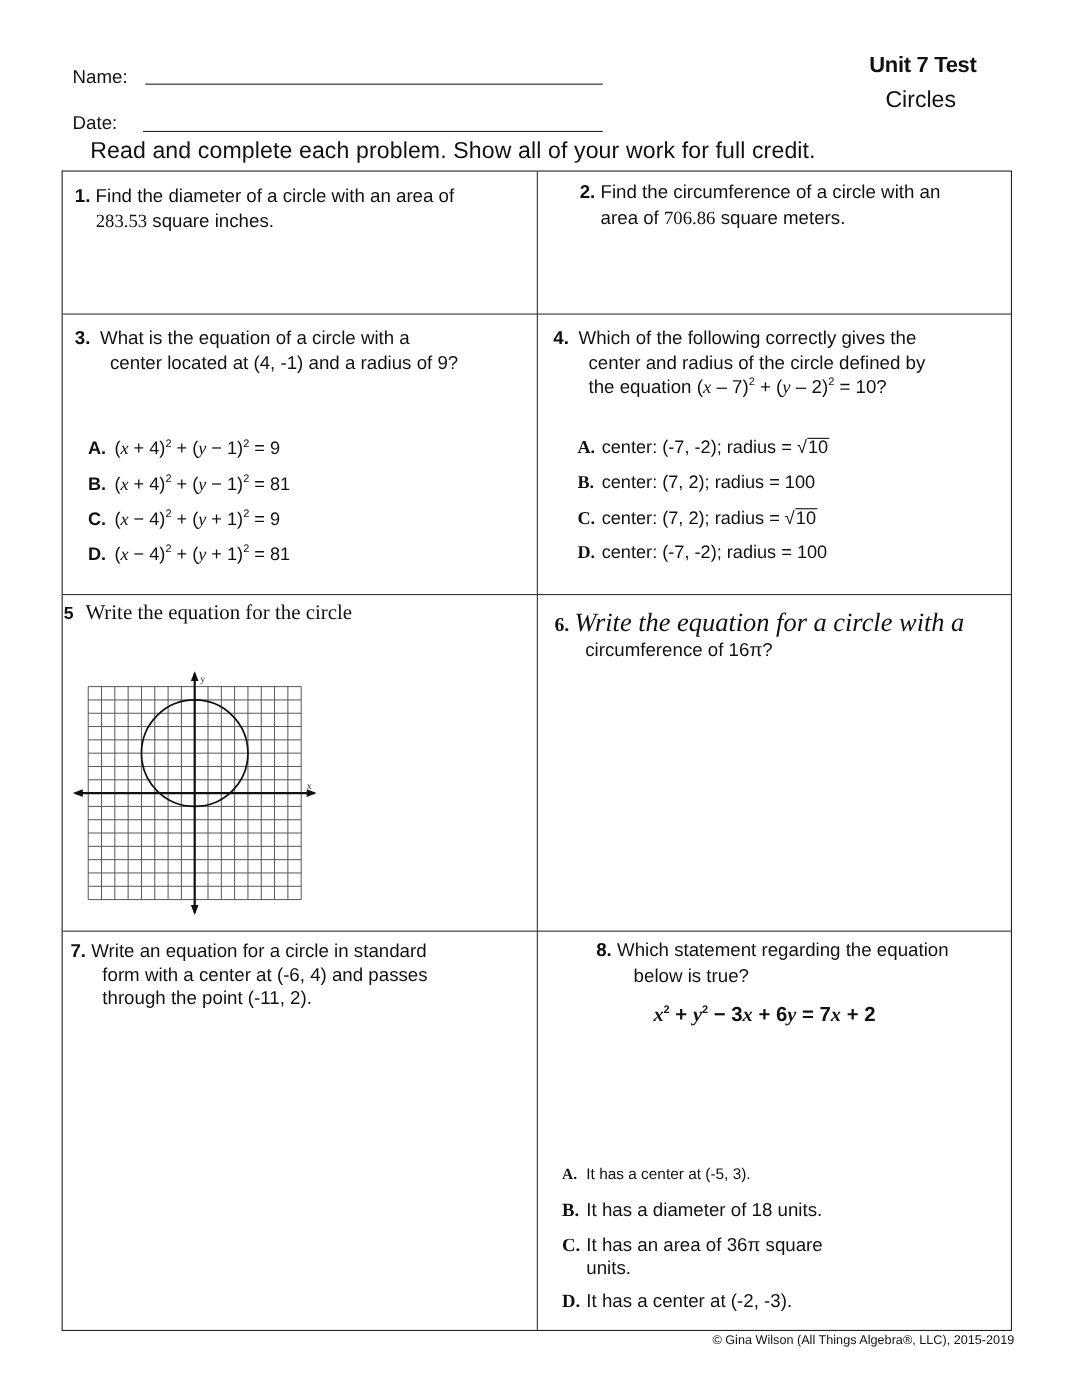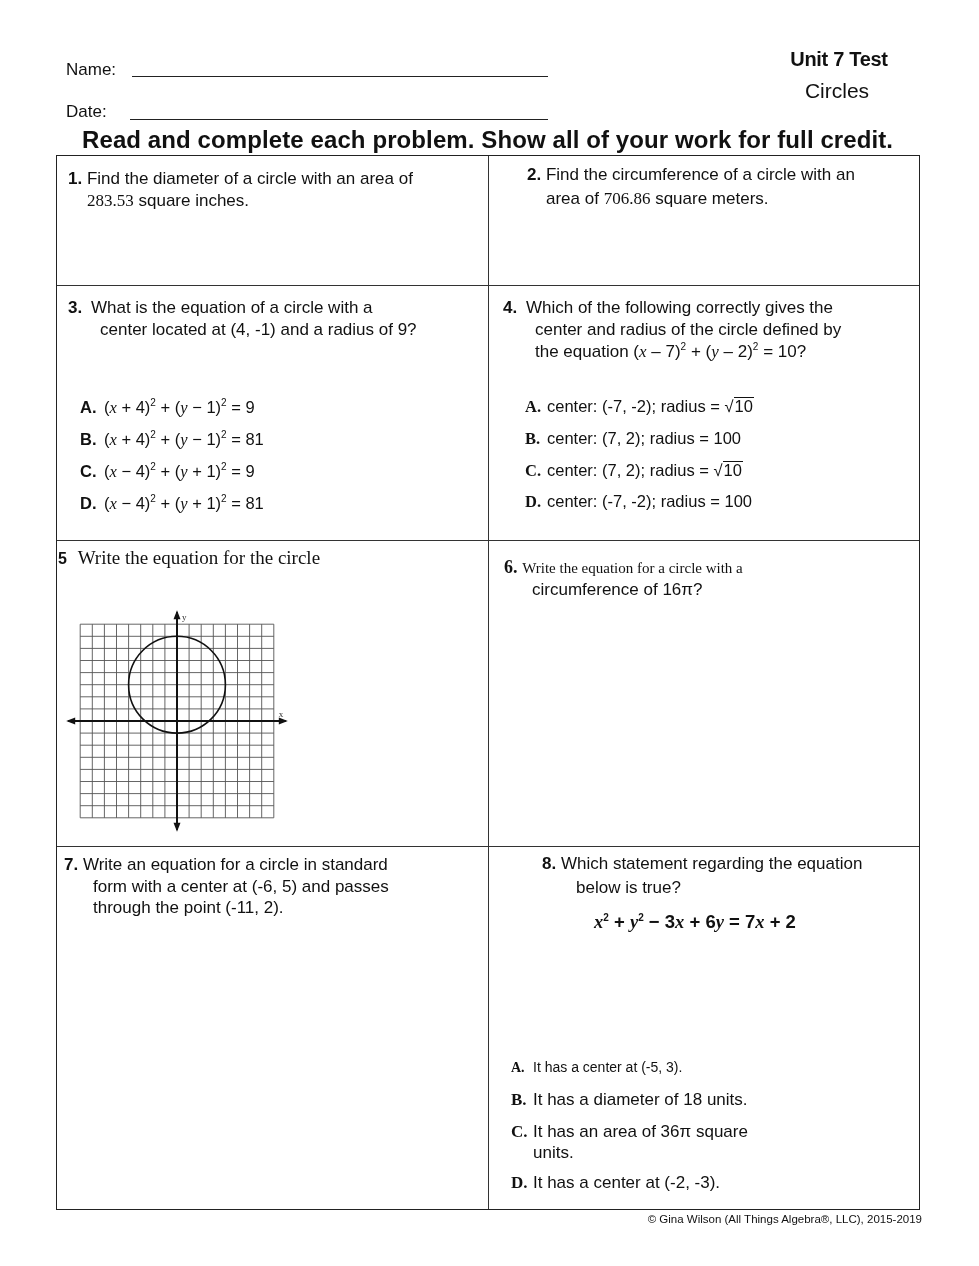--- a/index.html
+++ b/index.html
@@ -2,21 +2,21 @@
 <html><head>
 <meta charset="utf-8">
 <style>
   html, body { margin: 0; padding: 0; background: #ffffff; }
   body { width: 979px; height: 1266px; position: relative; overflow: hidden; color: #111; font-family: "Liberation Sans", sans-serif; }
   .abs { position: absolute; }
   .hdr-label { font-weight: normal; font-size: 17px; }
   .line { position: absolute; border-bottom: 1.3px solid #222; height: 0; }
   .unit-title { font-weight: bold; font-size: 20px; text-align: center; width: 160px; letter-spacing: -0.3px; }
   .unit-sub { font-size: 21px; text-align: center; width: 160px; }
-  .instructions { font-weight: bold; font-size: 24px; white-space: nowrap; letter-spacing: 0.1px; }
+  .instructions { font-weight: normal; font-size: 21px; white-space: nowrap; letter-spacing: 0.1px; }
   .grid-table { position: absolute; left: 56px; top: 155px; width: 864px; height: 1055px; border: 1.5px solid #222; box-sizing: border-box; }
   .hline { position: absolute; left: 0; right: 0; height: 0; border-top: 1.3px solid #333; }
   .vline { position: absolute; top: 0; bottom: 0; width: 0; border-left: 1.3px solid #333; left: 431px; }
   .q { position: absolute; font-size: 17px; line-height: 22px; }
   .qnum { font-weight: bold; }
   .serif { font-family: "Liberation Serif", serif; }
   .opt { position: absolute; font-size: 16.5px; white-space: nowrap; }
   .optlbl { font-weight: bold; display: inline-block; width: 24px; }
   .optlbl.serif { font-family: "Liberation Serif", serif; }
   .math i { font-family: "Liberation Serif", serif; font-style: italic; }
@@ -131,28 +131,28 @@
     <polygon points="6.200000000000003,116 15.200000000000003,112.5 15.200000000000003,119.5" fill="#111"></polygon>
     <polygon points="117,5.200000000000003 113.5,14.200000000000003 120.5,14.200000000000003" fill="#111"></polygon>
     <polygon points="117,226.8 113.5,217.8 120.5,217.8" fill="#111"></polygon>
     <text x="218.8" y="112" font-size="9" font-family="Liberation Serif, serif" fill="#333">x</text>
     <text x="122" y="15.200000000000003" font-size="9" font-family="Liberation Serif, serif" fill="#333">y</text>
     <circle cx="117" cy="79.7" r="48.4" fill="none" stroke="#111" stroke-width="1.6"></circle>
   </svg>
 
 <div class="q" style="left:504px; top:556px; width:410px; line-height:22px;">
   <span class="qnum serif" style="font-size:18px;">6.</span>
-  <span style="font-size:15px;"><span class="serif">Write the equation for a circle with a</span></span><br>
+  <span style="font-size:24px;font-style:italic;"><span class="serif">Write the equation for a circle with a</span></span><br>
   <div style="padding-left:28px;">circumference of 16π?</div>
 </div>
 
 <div class="q" style="left:64px; top:854px; width:415px; line-height:21.5px;">
   <span class="qnum">7.</span>
   <span>Write an equation for a circle in standard</span><br>
-  <span style="padding-left:29px;">form with a center at (-6, 5) and passes</span><br>
+  <span style="padding-left:29px;">form with a center at (-6, 4) and passes</span><br>
   <span style="padding-left:29px;">through the point (-11, 2).</span>
 </div>
 
 <div class="q" style="left:498px; top:852px; width:415px; line-height:24px;margin-left:44px;">
   <span class="qnum">8.</span>
   <span>Which statement regarding the equation</span><br>
   <span style="padding-left:34px;">below is true?</span>
 </div>
 <div class="eq8" style="left:594px; top:911px;">
   <i>x</i><sup>2</sup> + <i>y</i><sup>2</sup> − 3<i>x</i> + 6<i>y</i> = 7<i>x</i> + 2

